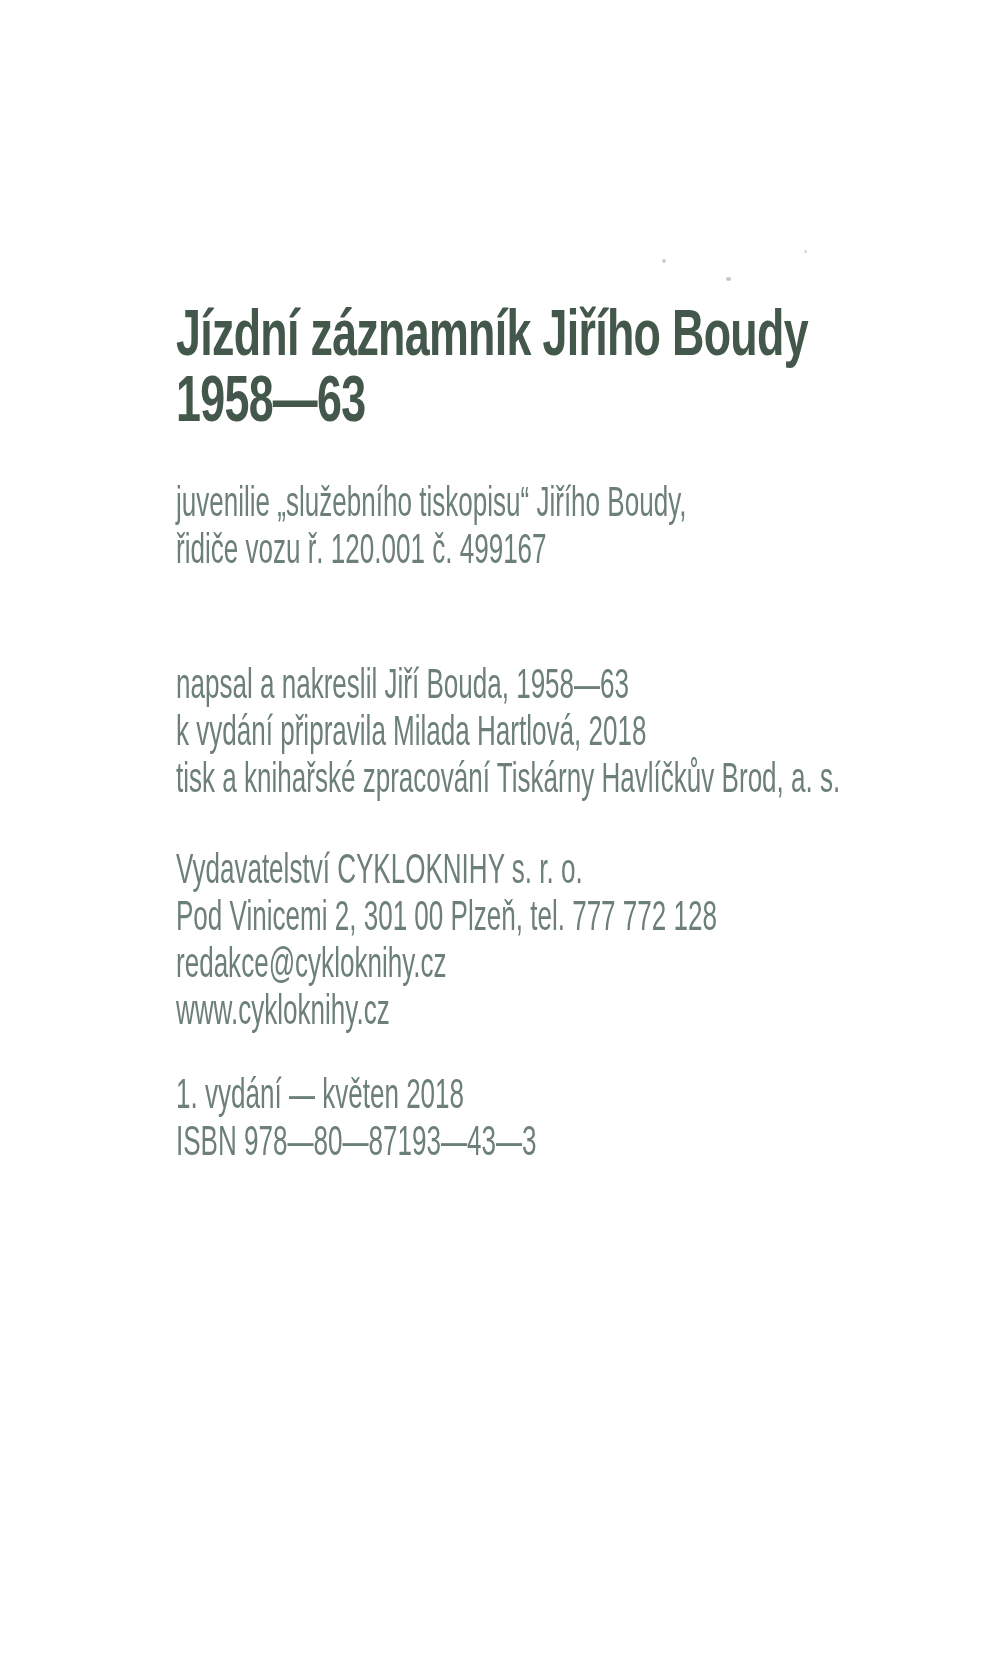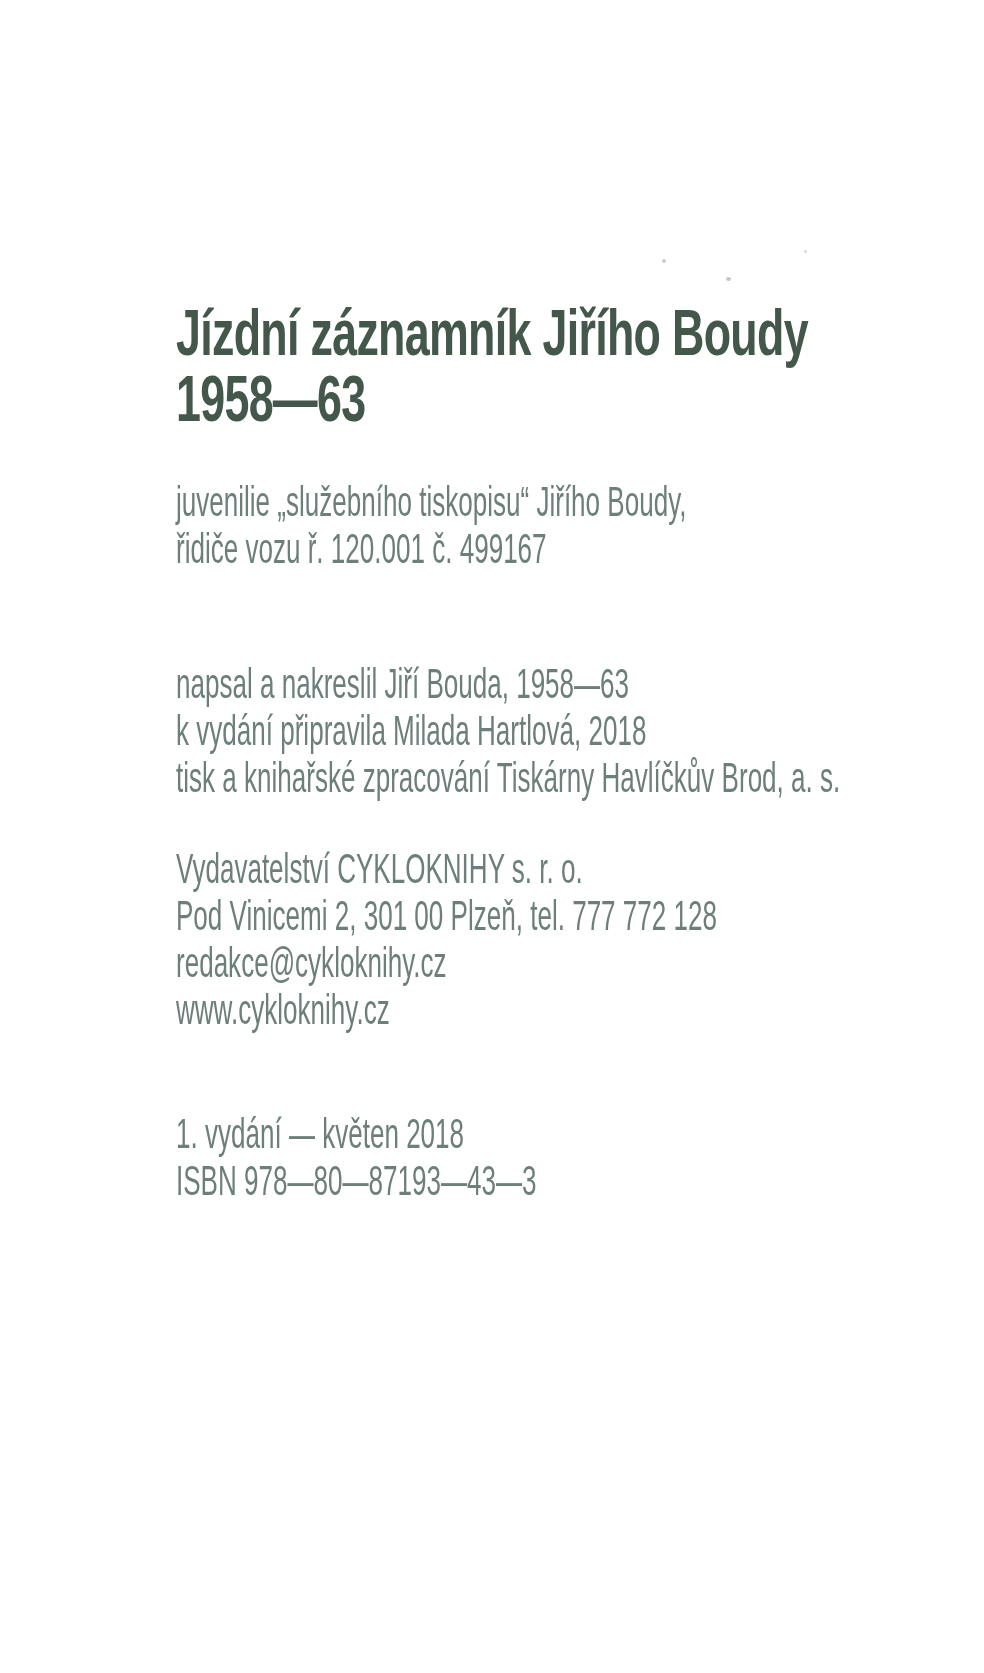--- a/index.html
+++ b/index.html
@@ -40,21 +40,21 @@
     font-weight: normal;
     line-height: 47px;
     white-space: nowrap;
     transform: scaleX(0.62);
     transform-origin: 0 0;
     letter-spacing: 0px;
   }
   .block-subtitle  { top: 478px; }
   .block-credits   { top: 660px; }
   .block-publisher { top: 845px; }
-  .block-edition   { top: 1070px; margin-top: 40px; }
+  .block-edition   { top: 1070px; }
   .speck {
     position: absolute;
     border-radius: 50%;
   }
   .speck-1 { left: 662px; top: 259px; width: 4px; height: 4px; background: #c9cdcc; }
   .speck-2 { left: 726px; top: 277px; width: 5px; height: 4px; background: #c2c8c7; }
   .speck-3 { left: 804px; top: 250px; width: 3px; height: 3px; background: #d7dad9; }
 </style>
 </head>
 <body>

